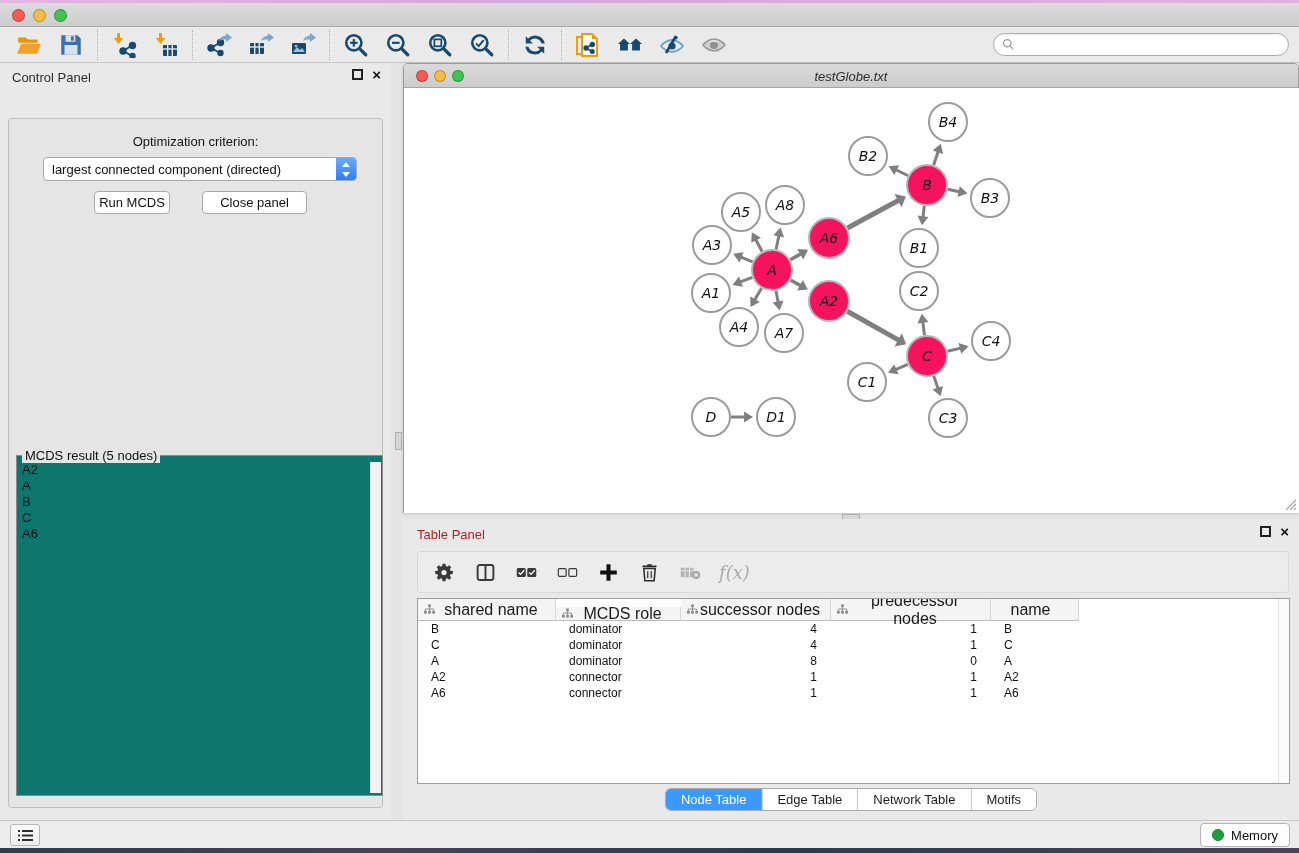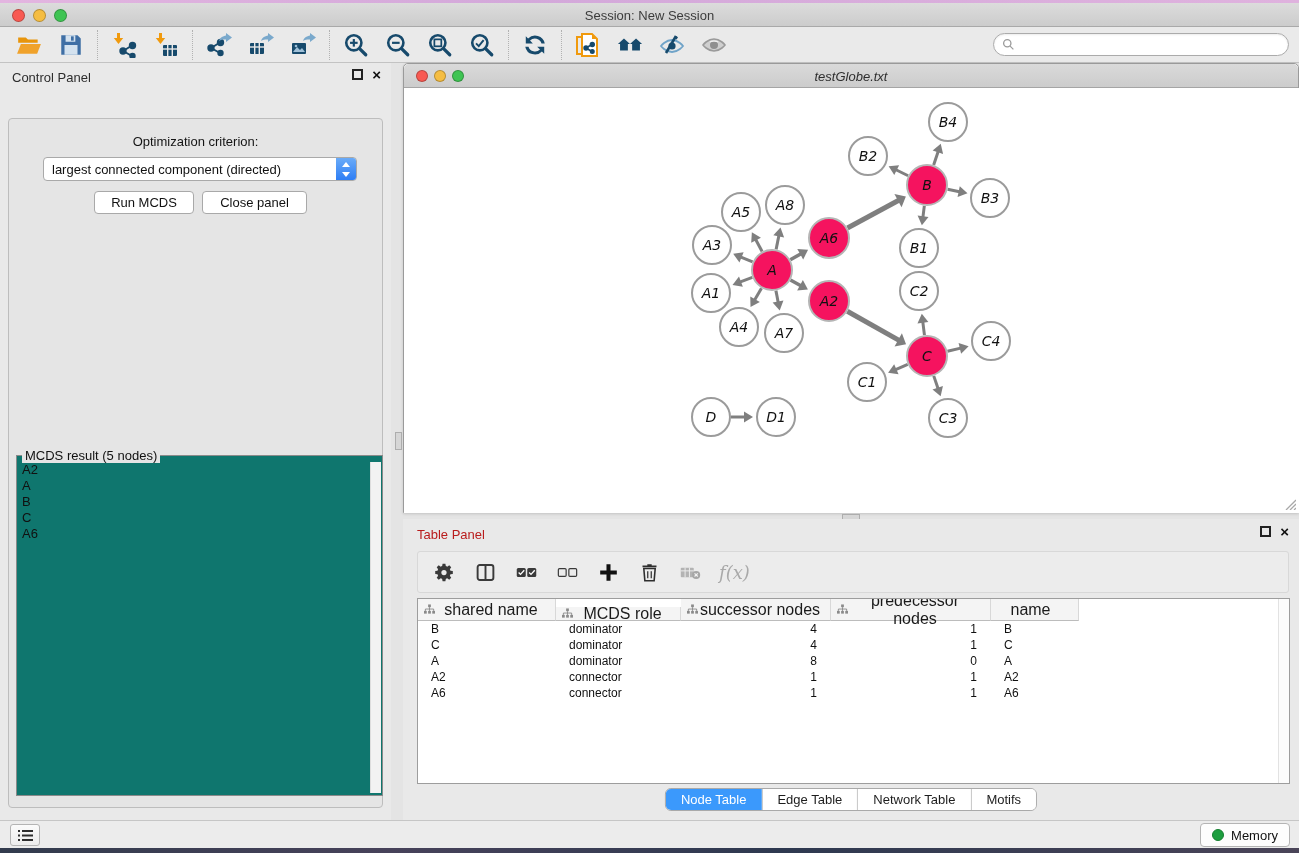--- a/index.html
+++ b/index.html
@@ -44,21 +44,21 @@
     background:#e5e5e5; border:1px solid #bdbdbd; border-radius:4px; }
   .opt-label { position:absolute; left:0; width:100%; top:15px; text-align:center; color:#141414; }
   .dropdown { position:absolute; left:34px; top:38px; width:314px; height:24px; background:#fff;
     border:1px solid #a9a9a9; border-radius:4px; display:flex; align-items:center; }
   .dropdown .dd-text { flex:1; padding-left:8px; font-size:13px; color:#111; white-space:nowrap; overflow:hidden; }
   .dd-stepper { width:20px; height:22px; margin-right:0; border-radius:0 3px 3px 0;
     background:linear-gradient(#6aabf8,#2e7ef5); display:flex; flex-direction:column; align-items:center; justify-content:center; gap:1px; }
   .dd-stepper svg { width:10px; height:7px; }
   .btn { position:absolute; height:23px; background:#fff; border:1px solid #a9a9a9; border-radius:4px;
     font-size:13px; color:#111; display:flex; align-items:center; justify-content:center; font-family:inherit; }
-  .btn-run { left:85px; top:72px; width:100px; }
+  .btn-run { left:85px; top:72px; width:76px; }
   .btn-close { left:193px; top:72px; width:105px; }
 
   .mcds-box { position:absolute; left:7px; top:336px; width:367px; height:341px;
     border:1px solid #8a8a8a; background:#0f766e; }
   .mcds-legend { position:absolute; left:5px; top:-8px; background:#e5e5e5; padding:0 3px; font-size:13px; color:#111; }
   .mcds-list { position:absolute; left:1px; top:6px; bottom:2px; right:14px; overflow:hidden; font-size:13px; }
   .mcds-item { padding:0 4px; line-height:16px; color:#111; }
   .mcds-scroll { position:absolute; right:1px; top:6px; bottom:2px; width:11px; background:#f2f2f2; border-left:1px solid #ddd; }
 
   
@@ -116,21 +116,20 @@
 <body>
 
 <div class="top-strip"></div>
 
 <div class="titlebar">
   <div class="lights">
     <div class="light red"></div>
     <div class="light yellow"></div>
     <div class="light green"></div>
   </div>
-  <div class="title">Session: New Session</div>
 </div>
 
 <div class="toolbar">
   <div class="tb-btn">
     <svg viewBox="0 0 24 24">
         <path d="M2 5h7l2 2h9v3H2z" fill="#e8950c"></path>
         <path d="M4.5 11h18.5l-3.5 9H1z" fill="#f0a22b"></path>
       </svg>
   </div>
   <div class="tb-btn">

